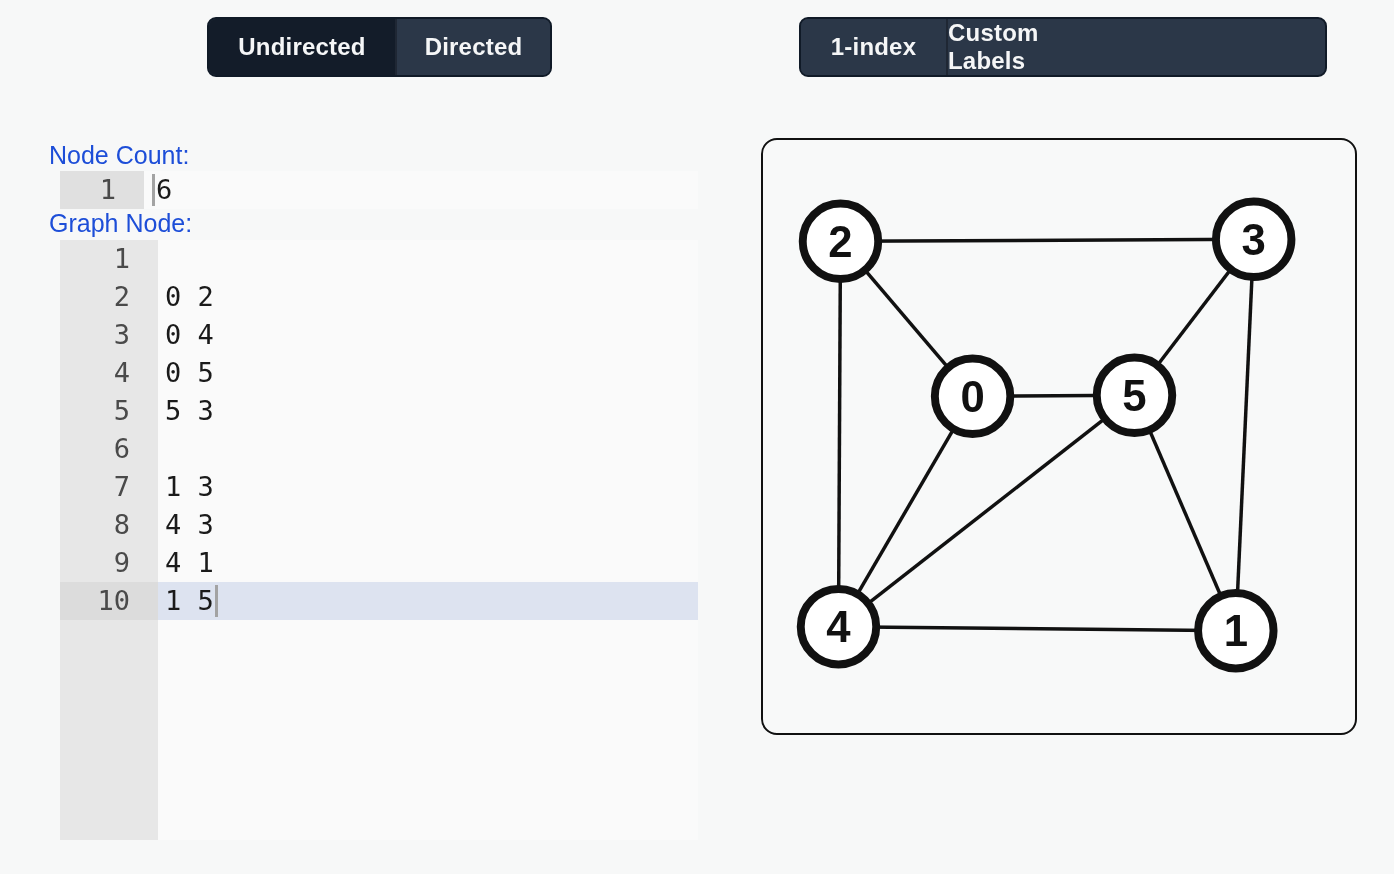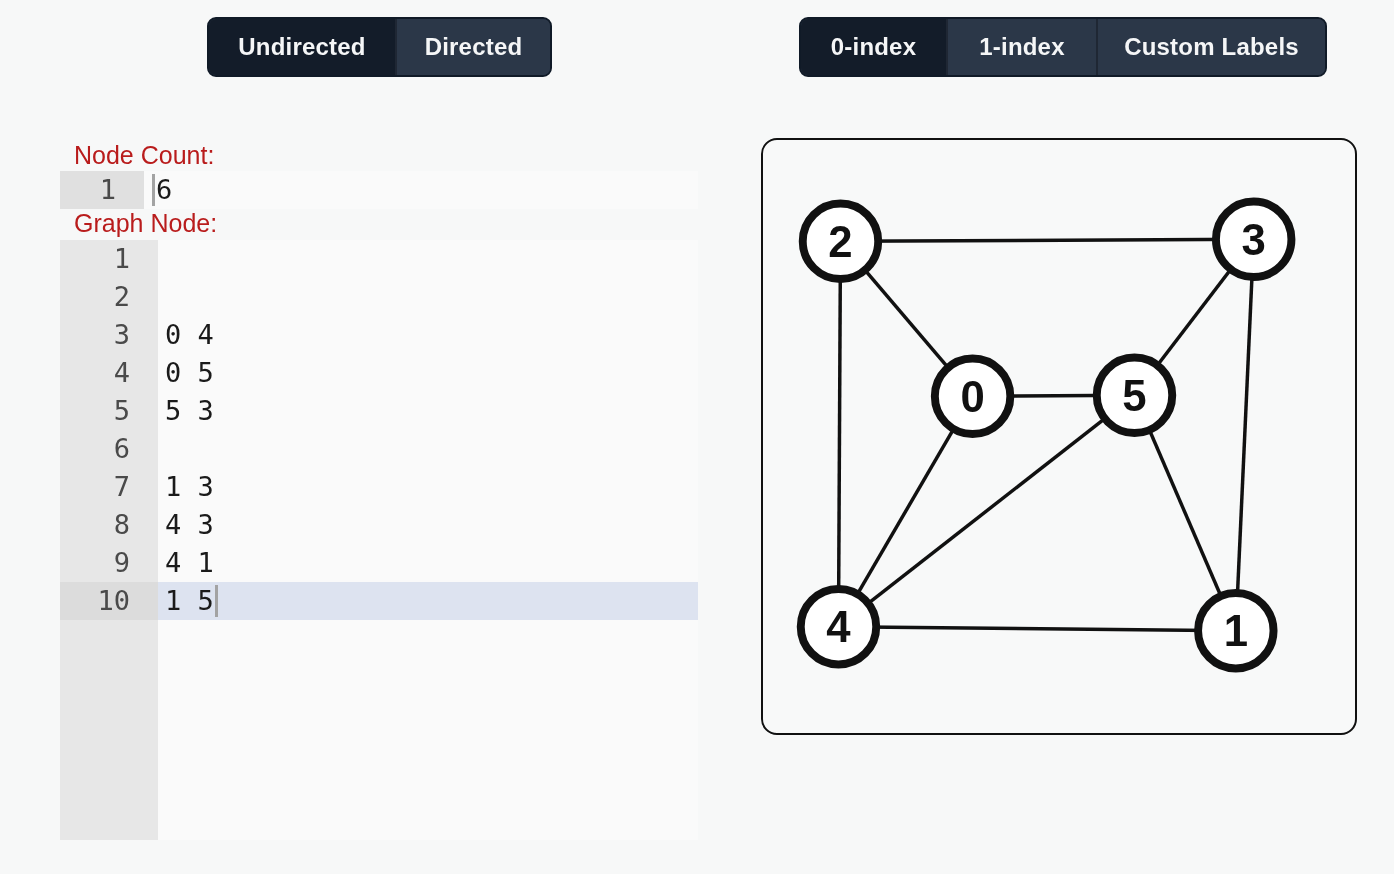--- a/index.html
+++ b/index.html
@@ -24,21 +24,21 @@
   .seg + .seg{border-left:2px solid rgba(0,0,0,0.28);}
   .seg.selected{background:#131c29;}
   #direction-toggle .seg:nth-child(1){width:186px;}
   #direction-toggle .seg:nth-child(2){flex:1;}
   #index-toggle .seg:nth-child(1){width:145px;}
   #index-toggle .seg:nth-child(2){width:150px;}
   #index-toggle .seg:nth-child(3){flex:1;}
 
   
   .ed-label{
-    position:absolute;left:74px;font-size:25px;color:#b91c1c;line-height:28px;
+    position:absolute;left:49px;font-size:25px;color:#1d4ed8;line-height:28px;
   }
   #node-count-label{top:141px;}
   #graph-data-label{top:209px;}
 
   
   .cm-editor{
     position:absolute;left:60px;width:638px;background:#fafafa;
     font-family:"DejaVu Sans Mono","Liberation Mono",monospace;
     font-size:27px;color:#1a1a1a;
   }
@@ -84,21 +84,20 @@
 <body>
 
 <div id="app">
 
   <div class="seg-control" id="direction-toggle">
       <div class="seg selected">Undirected</div>
       <div class="seg">Directed</div>
     </div>
 
   <div class="seg-control" id="index-toggle">
-      <div class="seg selected">0-index</div>
       <div class="seg">1-index</div>
       <div class="seg">Custom Labels</div>
     </div>
 
   <div class="ed-label" id="node-count-label">Node Count:</div>
 
   <div class="cm-editor" id="node-count-editor">
       <div class="row">
         <div class="gut">1</div>
         <div class="txt"><span class="caret"></span><span>6</span></div>
@@ -106,20 +105,21 @@
     </div>
 
   <div class="ed-label" id="graph-data-label">Graph Node:</div>
 
   <div class="cm-editor" id="graph-data-editor">
       <div class="row">
         <div class="gut">1</div>
       </div>
       <div class="row">
         <div class="gut">2</div>
+        <div class="txt"><span>0 2</span></div>
       </div>
       <div class="row">
         <div class="gut">3</div>
         <div class="txt"><span>0 4</span></div>
       </div>
       <div class="row">
         <div class="gut">4</div>
         <div class="txt"><span>0 5</span></div>
       </div>
       <div class="row">

